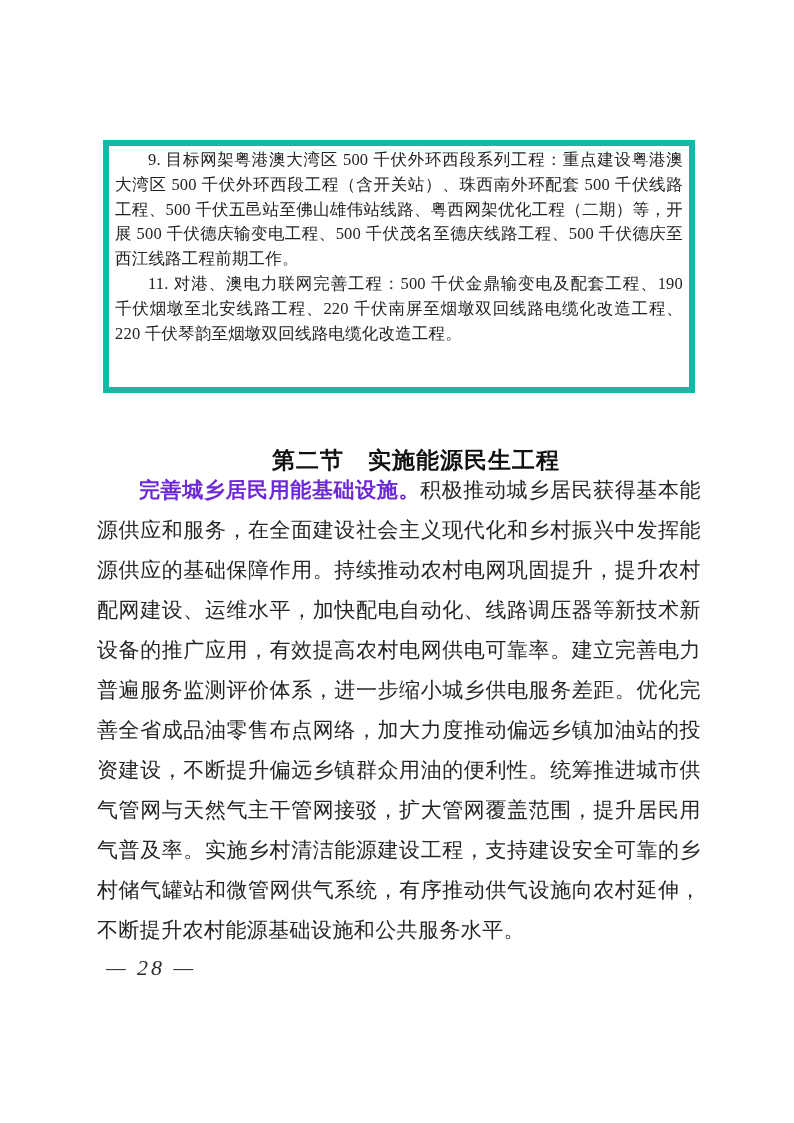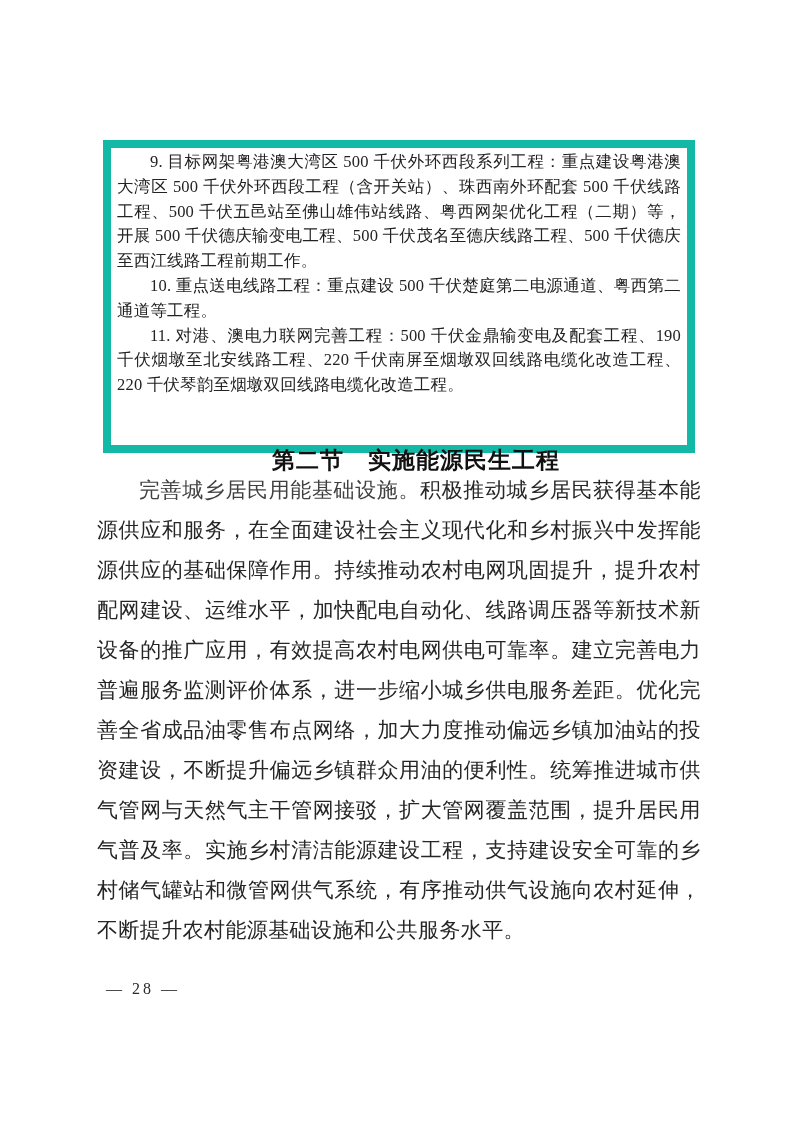--- a/index.html
+++ b/index.html
@@ -11,23 +11,23 @@
     background: #ffffff;
     font-family: "Liberation Serif", "DejaVu Serif", serif;
     color: #262626;
     overflow: hidden;
   }
   .notice-box {
     position: absolute;
     left: 103px;
     top: 140px;
     width: 592px;
-    height: 313px;
+    height: 253px;
     box-sizing: border-box;
-    border: 8px solid #14b8a6;
+    border: 6px solid #14b8a6;
     padding: 2px 6px 0 6px;
     font-size: 16.5px;
     line-height: 24.8px;
     color: #222222;
   }
   .notice-box p {
     margin: 0;
     text-indent: 2em;
     text-align: justify;
     letter-spacing: 0.2px;
@@ -54,40 +54,40 @@
     line-height: 40px;
     letter-spacing: 0.4px;
     text-align: justify;
     color: #262626;
   }
   .body-text p {
     margin: 0;
     text-indent: 2em;
   }
   .para-lead {
-    font-weight: normal;
-    color: #404040;
+    font-weight: bold;
+    color: #6d28d9;
   }
   .page-number {
     position: absolute;
     left: 106px;
-    top: 980px;
-    font-size: 16px;
+    top: 955px;
+    font-size: 22px;
     letter-spacing: 3px;
     color: #2a2a2a;
+    font-style: italic;
   }
 </style>
 </head>
 <body>
 
 <div class="page">
 
   <div class="notice-box">
     <p>9. 目标网架粤港澳大湾区 500 千伏外环西段系列工程：重点建设粤港澳大湾区 500 千伏外环西段工程（含开关站）、珠西南外环配套 500 千伏线路工程、500 千伏五邑站至佛山雄伟站线路、粤西网架优化工程（二期）等，开展 500 千伏德庆输变电工程、500 千伏茂名至德庆线路工程、500 千伏德庆至西江线路工程前期工作。</p>
-    <p>10. 重点送电线路工程：重点建设 500 千伏楚庭第二电源通道、粤西第二通道等工程。</p>
     <p>11. 对港、澳电力联网完善工程：500 千伏金鼎输变电及配套工程、190 千伏烟墩至北安线路工程、220 千伏南屏至烟墩双回线路电缆化改造工程、220 千伏琴韵至烟墩双回线路电缆化改造工程。</p>
   </div>
 
   <h2 class="section-heading">第二节　实施能源民生工程</h2>
 
   <div class="body-text">
     <p><span class="para-lead">完善城乡居民用能基础设施。</span><span>积极推动城乡居民获得基本能源供应和服务，在全面建设社会主义现代化和乡村振兴中发挥能源供应的基础保障作用。持续推动农村电网巩固提升，提升农村配网建设、运维水平，加快配电自动化、线路调压器等新技术新设备的推广应用，有效提高农村电网供电可靠率。建立完善电力普遍服务监测评价体系，进一步缩小城乡供电服务差距。优化完善全省成品油零售布点网络，加大力度推动偏远乡镇加油站的投资建设，不断提升偏远乡镇群众用油的便利性。统筹推进城市供气管网与天然气主干管网接驳，扩大管网覆盖范围，提升居民用气普及率。实施乡村清洁能源建设工程，支持建设安全可靠的乡村储气罐站和微管网供气系统，有序推动供气设施向农村延伸，不断提升农村能源基础设施和公共服务水平。</span></p>
   </div>
 
   <div class="page-number">— 28 —</div>

